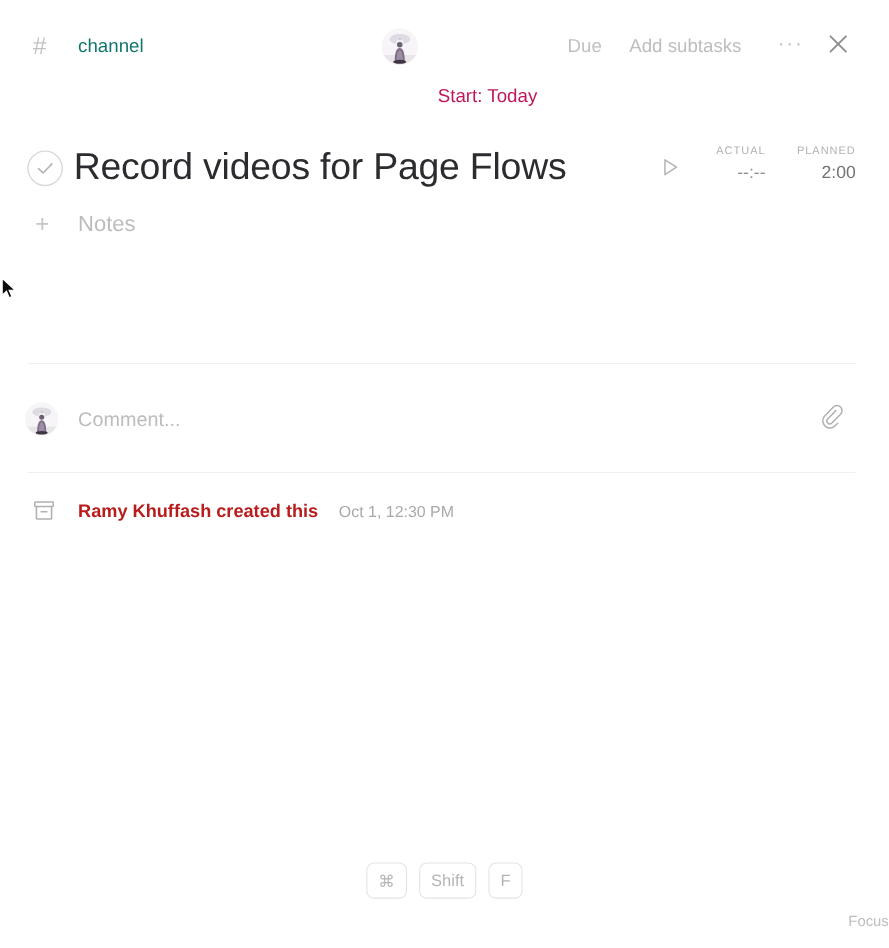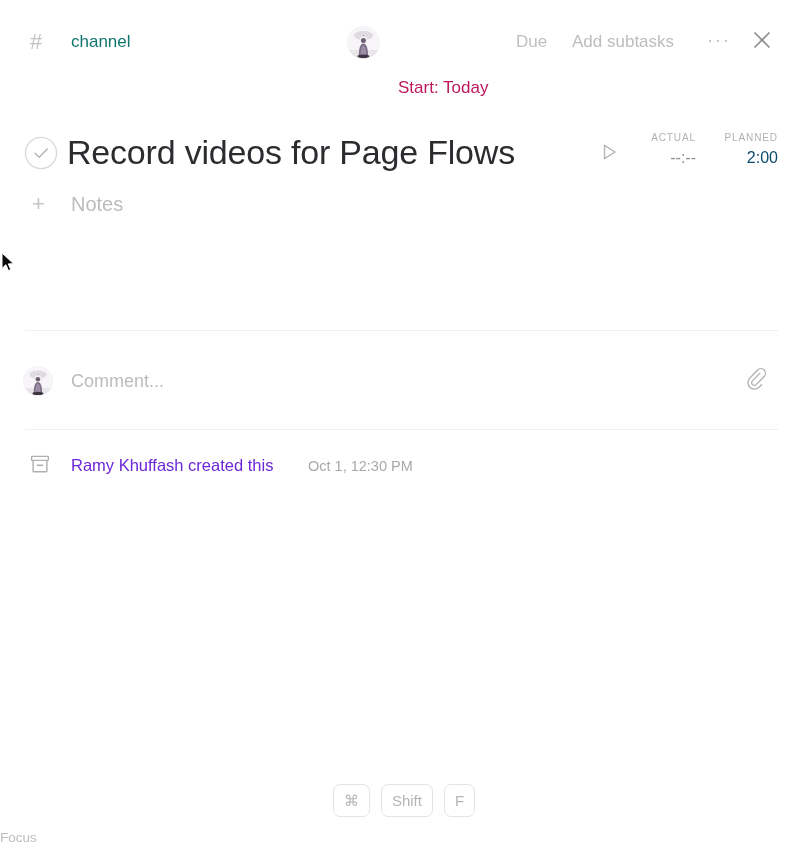--- a/index.html
+++ b/index.html
@@ -154,21 +154,21 @@
     line-height: 14px;
     font-weight: 400;
   }
   .timer-value {
     font-size: 16px;
     color: #8f9094;
     line-height: 22px;
     font-weight: 400;
     margin-top: 2px;
   }
-  .timer-value.planned { color: #0c4a6e; }
+  .timer-value.planned { color: #737373; }
 
   
   .plus-icon {
     position: absolute;
     left: 32px;
     top: 192px;
     font-size: 22px;
     color: #c6c6c9;
     line-height: 24px;
     font-weight: 400;
@@ -227,23 +227,23 @@
     top: 453px;
     width: 22px;
     height: 22px;
     color: #b0b0b4;
   }
   .activity-text {
     position: absolute;
     left: 71px;
     top: 454px;
     font-size: 16.5px;
-    color: #6d28d9;
+    color: #b91c1c;
     line-height: 22px;
-    font-weight: 400;
+    font-weight: 700;
     white-space: nowrap;
   }
   .activity-time {
     position: absolute;
     left: 308px;
     top: 456px;
     font-size: 14.5px;
     color: #a9a9ad;
     line-height: 20px;
     font-weight: 400;
@@ -274,21 +274,21 @@
     color: #b5b5b9;
     background: #ffffff;
     font-weight: 400;
     box-sizing: border-box;
   }
   .shortcut-caption {
     position: absolute;
     left: 0;
     top: 830px;
     width: 808px;
-    text-align: left;
+    text-align: right;
     font-size: 13.5px;
     color: #bdbdc0;
     font-weight: 400;
   }
 
   
   .cursor {
     position: absolute;
     left: 1px;
     top: 252px;

